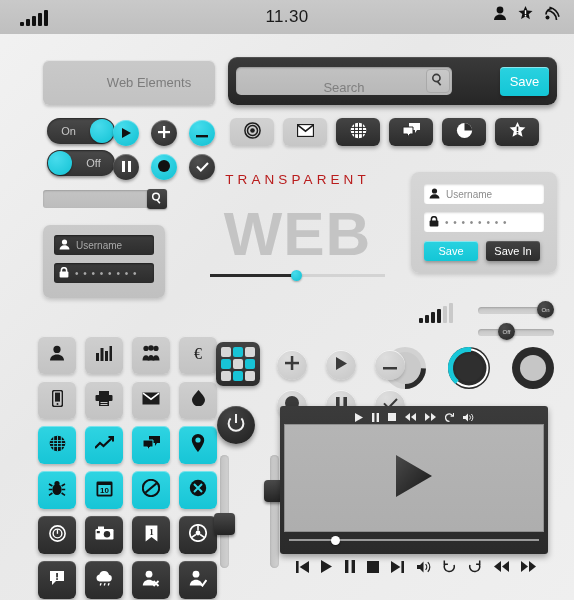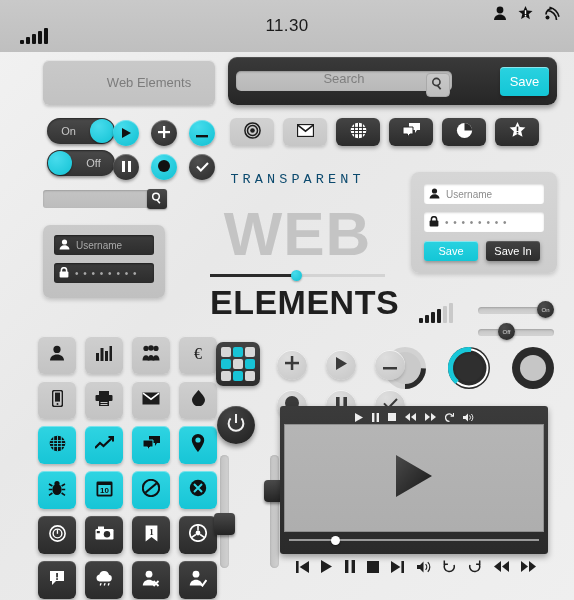--- a/index.html
+++ b/index.html
@@ -8,21 +8,21 @@
     font-family: "Liberation Sans", sans-serif;
     overflow: hidden;
   }
   body {
     background: linear-gradient(135deg, #f2f2f2 0%, #e8e8e8 40%, #efefef 100%);
     position: relative;
   }
 
   
   .statusbar {
-    position: absolute; top: 0; left: 0; width: 574px; height: 52px;
+    position: absolute; top: 0; left: 0; width: 574px; height: 34px;
     background: linear-gradient(to bottom, #c9c9c9, #bfbfbf);
     display: flex; align-items: center;
   }
   .sb-signal { position: absolute; left: 20px; bottom: 8px; display: flex; align-items: flex-end; gap: 2px; }
   .sb-signal i { display: block; width: 4px; background: #111; border-radius: 1px; }
   .sb-time {
     position: absolute; left: 0; right: 0; text-align: center;
     font-size: 17px; color: #1a1a1a; letter-spacing: .3px;
   }
   .sb-right { position: absolute; right: 14px; top: 6px; display: flex; gap: 11px; align-items: center; }
@@ -91,23 +91,23 @@
   }
 
   .search-panel {
     position: absolute; left: 228px; top: 57px; width: 329px; height: 48px;
     border-radius: 9px;
     background: linear-gradient(to bottom,#3a3a3a,#262626);
     box-shadow: 0 3px 5px rgba(0,0,0,.35), inset 0 1px 0 rgba(255,255,255,.12);
     display: flex; align-items: center; padding: 0 8px;
   }
   .search-field {
-    width: 229px; height: 20px; border-radius: 5px;
+    width: 229px; height: 28px; border-radius: 5px;
     background: linear-gradient(to bottom,#c2c2c2,#b8b8b8);
-    display: flex; align-items: flex-start; justify-content: center; position: relative;
+    display: flex; align-items: flex-end; justify-content: center; position: relative;
     box-shadow: inset 0 1px 2px rgba(0,0,0,.25);
   }
   .search-field .ph { color: #7f7f7f; font-size: 13px; }
   .search-field .mag {
     position: absolute; right: 2px; top: 2px; width: 24px; height: 24px; border-radius: 4px;
     background: linear-gradient(to bottom,#c9c9c9,#bdbdbd);
     border: 1px solid #a9a9a9;
     display: flex; align-items: center; justify-content: center;
   }
   .save-btn {
@@ -121,21 +121,21 @@
   .pill {
     width: 44px; height: 28px; border-radius: 6px;
     display: flex; align-items: center; justify-content: center;
   }
   .pill.light { background: linear-gradient(to bottom,#d2d2d2,#c6c6c6); box-shadow: 0 2px 3px rgba(0,0,0,.14); }
   .pill.dk { background: linear-gradient(to bottom,#444,#2b2b2b); box-shadow: 0 2px 4px rgba(0,0,0,.35); }
 
   
   .hero { position: absolute; left: 210px; top: 172px; width: 175px; text-align: center; }
   .hero .t1 {
-    font-size: 13.5px; letter-spacing: 4.1px; color: #0c4a6e; font-weight: 500; font-family: Liberation Mono, monospace;
+    font-size: 13.5px; letter-spacing: 4.1px; color: #b91c1c; font-weight: 500;
   }
   .hero .t2 {
     font-size: 62px; font-weight: bold; color: #c4c4c4; line-height: .95;
     letter-spacing: 1px; margin-top: 18px;
   }
   .hero-slider {
     margin: 9px 0 6px 0; height: 4px; position: relative;
   }
   .hero-slider .trk-l { position:absolute; left:0; top:1px; width:48%; height:3px; background:#2b2b2b; }
   .hero-slider .trk-r { position:absolute; right:0; top:1px; width:52%; height:3px; background:#d3d3d3; }
@@ -472,21 +472,20 @@
 </div>
 
 <div class="hero">
   <div class="t1">TRANSPARENT</div>
   <div class="t2">WEB</div>
   <div class="hero-slider">
     <span class="trk-l"></span>
     <span class="trk-r"></span>
     <span class="knb"></span>
   </div>
-  <div class="t3">ELEMENTS</div>
 </div>
 
 <div class="login-light">
   <div class="fld-light">
     <span>
       <svg width="11" height="11" viewBox="0 0 11 11">
           <circle cx="5.5" cy="3" r="2.6" fill="#1d1d1d"></circle>
           <path d="M0.6 10.5c0-2.6 2.2-4.3 4.9-4.3s4.9 1.7 4.9 4.3z" fill="#1d1d1d"></path>
         </svg>
     </span>

